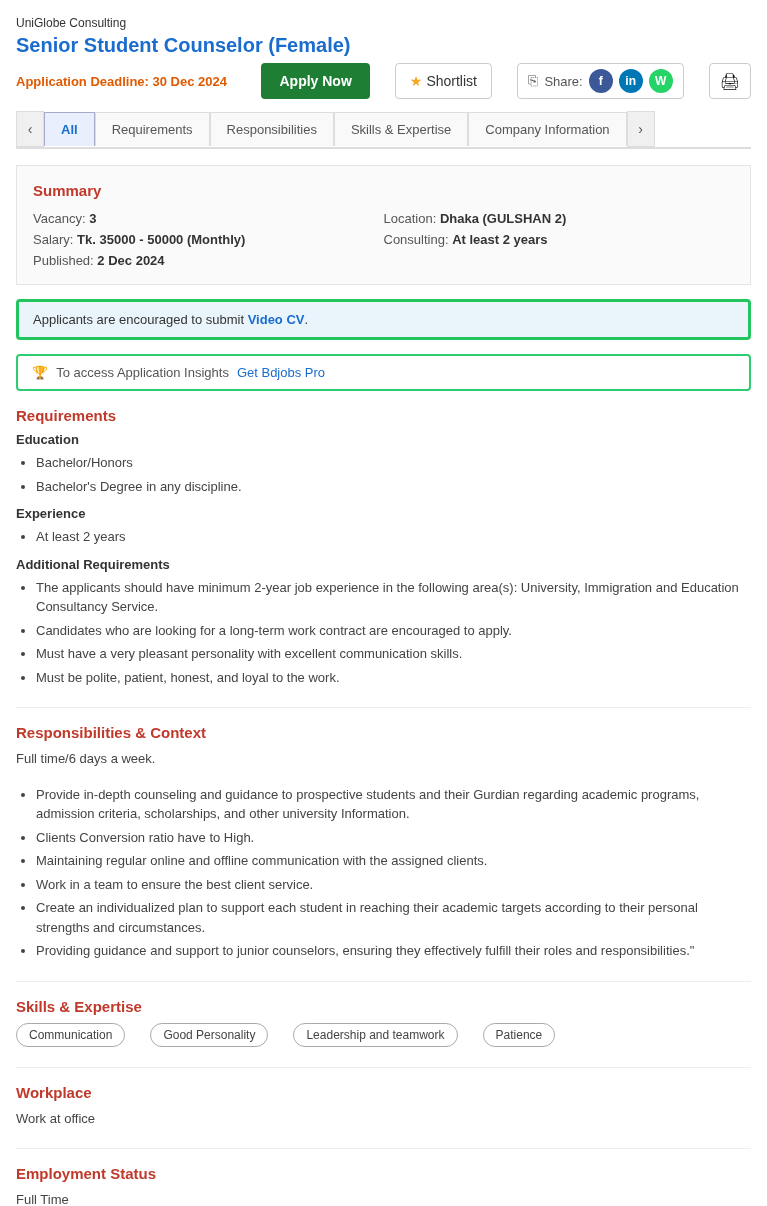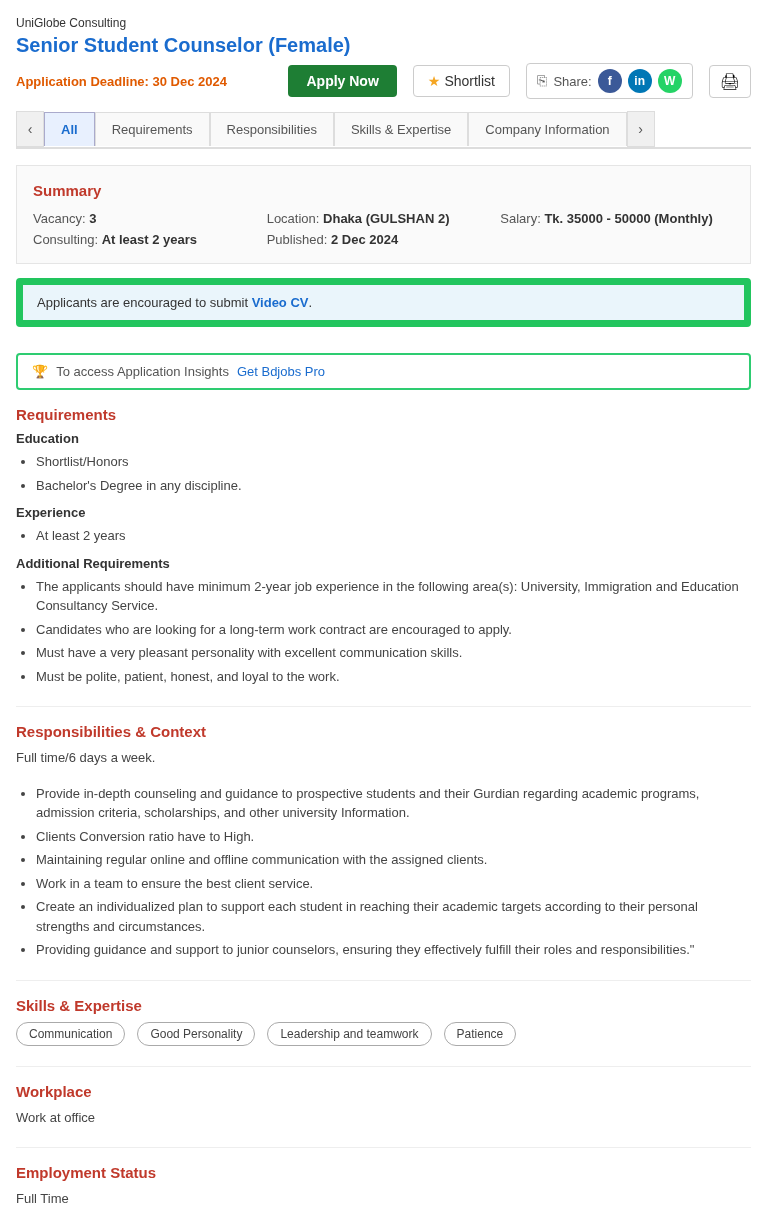--- a/index.html
+++ b/index.html
@@ -34,22 +34,21 @@
     .deadline-text {
       font-size: 13px;
       color: #555;
     }
     .deadline-text span {
       color: #e05a00;
       font-weight: bold;
     }
     .action-buttons {
       display: flex;
-      gap: 16px;
-      align-items: center;
+      gap: 25px;
     }
     .btn-apply {
       background: #1e7e34;
       color: #fff;
       border: none;
       padding: 8px 18px;
       border-radius: 4px;
       font-size: 14px;
       font-weight: bold;
       cursor: pointer;
@@ -146,39 +145,39 @@
       margin-bottom: 14px;
     }
     .summary-title {
       color: #c0392b;
       font-size: 15px;
       font-weight: bold;
       margin-bottom: 12px;
     }
     .summary-grid {
       display: grid;
-      grid-template-columns: 1fr 1fr 1fr;
+      grid-template-columns: 1fr 1fr;
       gap: 6px 0;
     }
     .summary-item {
       font-size: 13px;
       color: #555;
     }
     .summary-item strong {
       color: #333;
     }
     
     .video-cv-banner {
-      border: 7px solid #22c55e;
+      border: 3px solid #22c55e;
       background: #eaf5fb;
       border-radius: 4px;
       padding: 10px 14px;
       font-size: 13px;
       color: #333;
-      margin-bottom: 26px;
+      margin-bottom: 14px;
     }
     .video-cv-banner strong {
       color: #1a6cce;
     }
     .insights-banner {
       border: 2px solid #2ecc71;
       border-radius: 4px;
       padding: 9px 14px;
       font-size: 13px;
       color: #555;
@@ -220,21 +219,21 @@
     }
     .divider {
       border: none;
       border-top: 1px solid #eee;
       margin: 16px 0;
     }
     
     .skills-list {
       display: flex;
       flex-wrap: wrap;
-      gap: 12px;
+      gap: 25px;
       margin-top: 6px;
     }
     .skill-tag {
       border: 1px solid #aaa;
       border-radius: 20px;
       padding: 4px 12px;
       font-size: 12px;
       color: #444;
     }
     
@@ -314,21 +313,21 @@
     <span>🏆</span>
     <span>To access Application Insights </span>
     <a href="#">Get Bdjobs Pro</a>
   </div>
 
   <div class="section">
     <div class="section-title">Requirements</div>
 
     <div class="subsection-title">Education</div>
     <ul class="bullets">
-      <li>Shortlist/Honors</li>
+      <li>Bachelor/Honors</li>
       <li>Bachelor's Degree in any discipline.</li>
     </ul>
 
     <div class="subsection-title">Experience</div>
     <ul class="bullets">
       <li>At least 2 years</li>
     </ul>
 
     <div class="subsection-title">Additional Requirements</div>
     <ul class="bullets">

